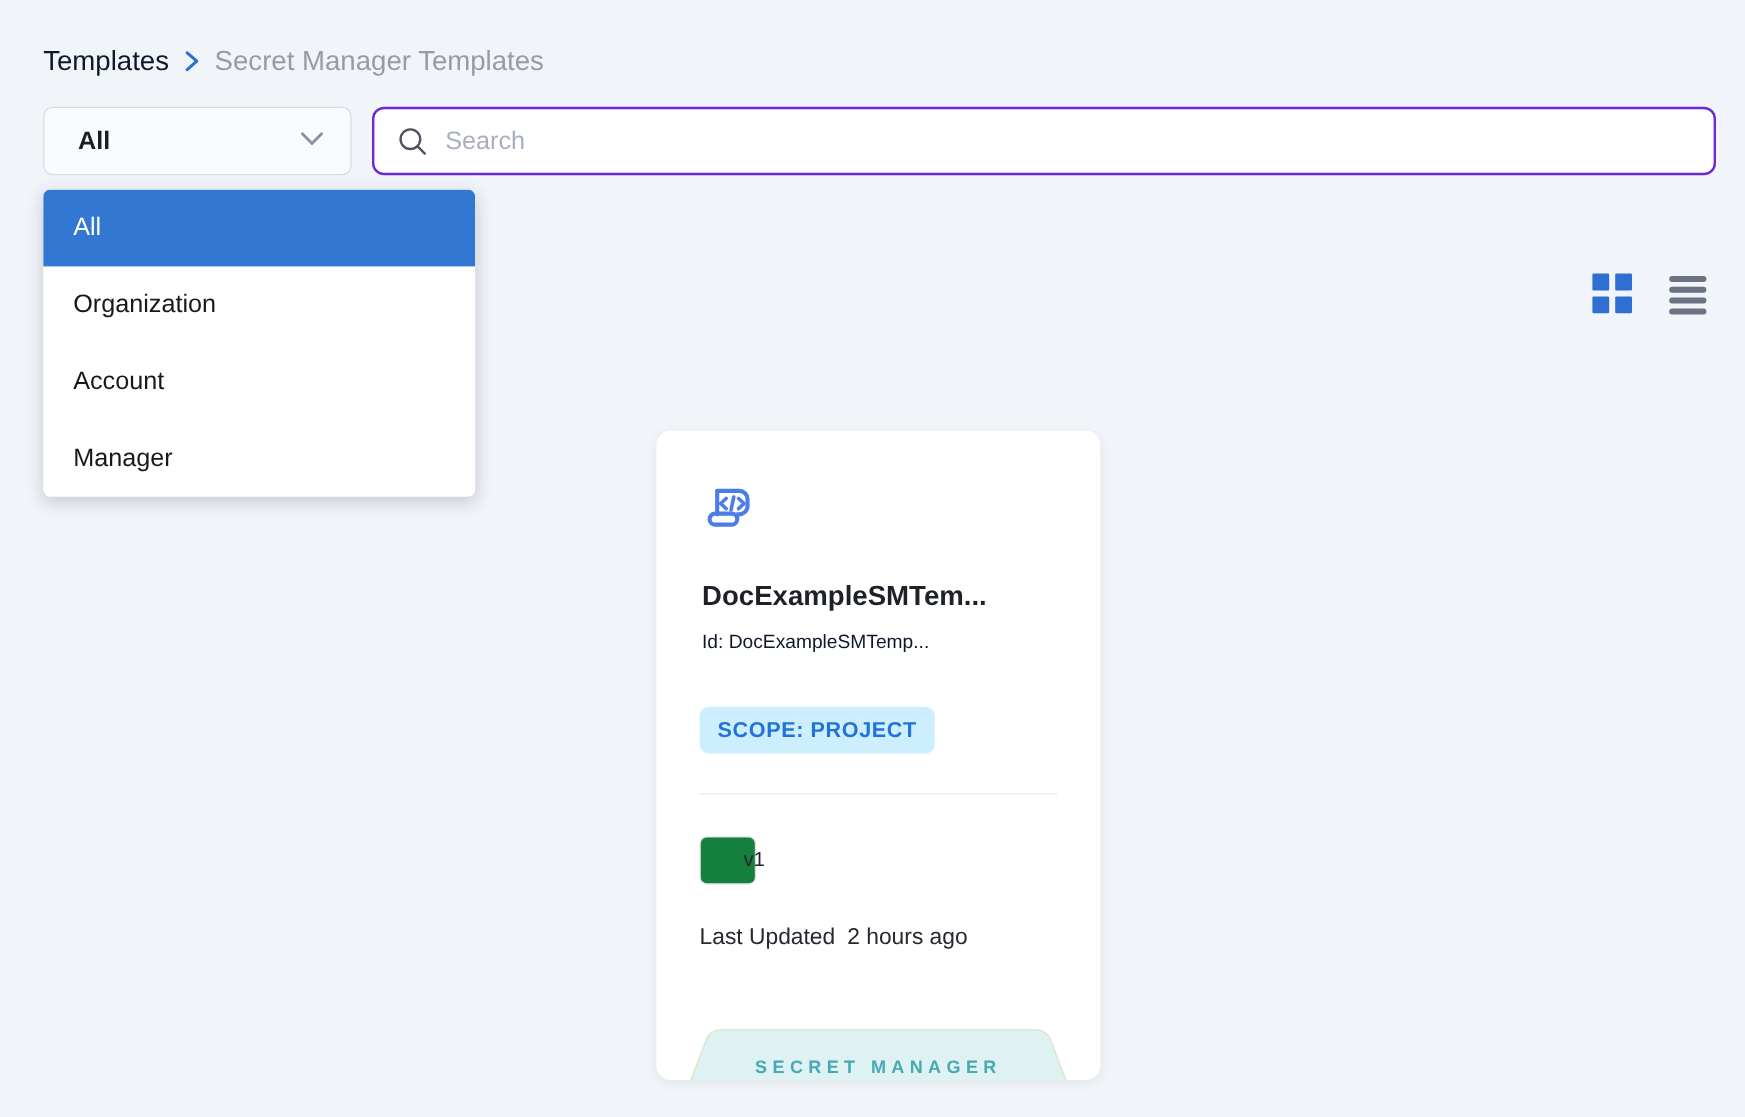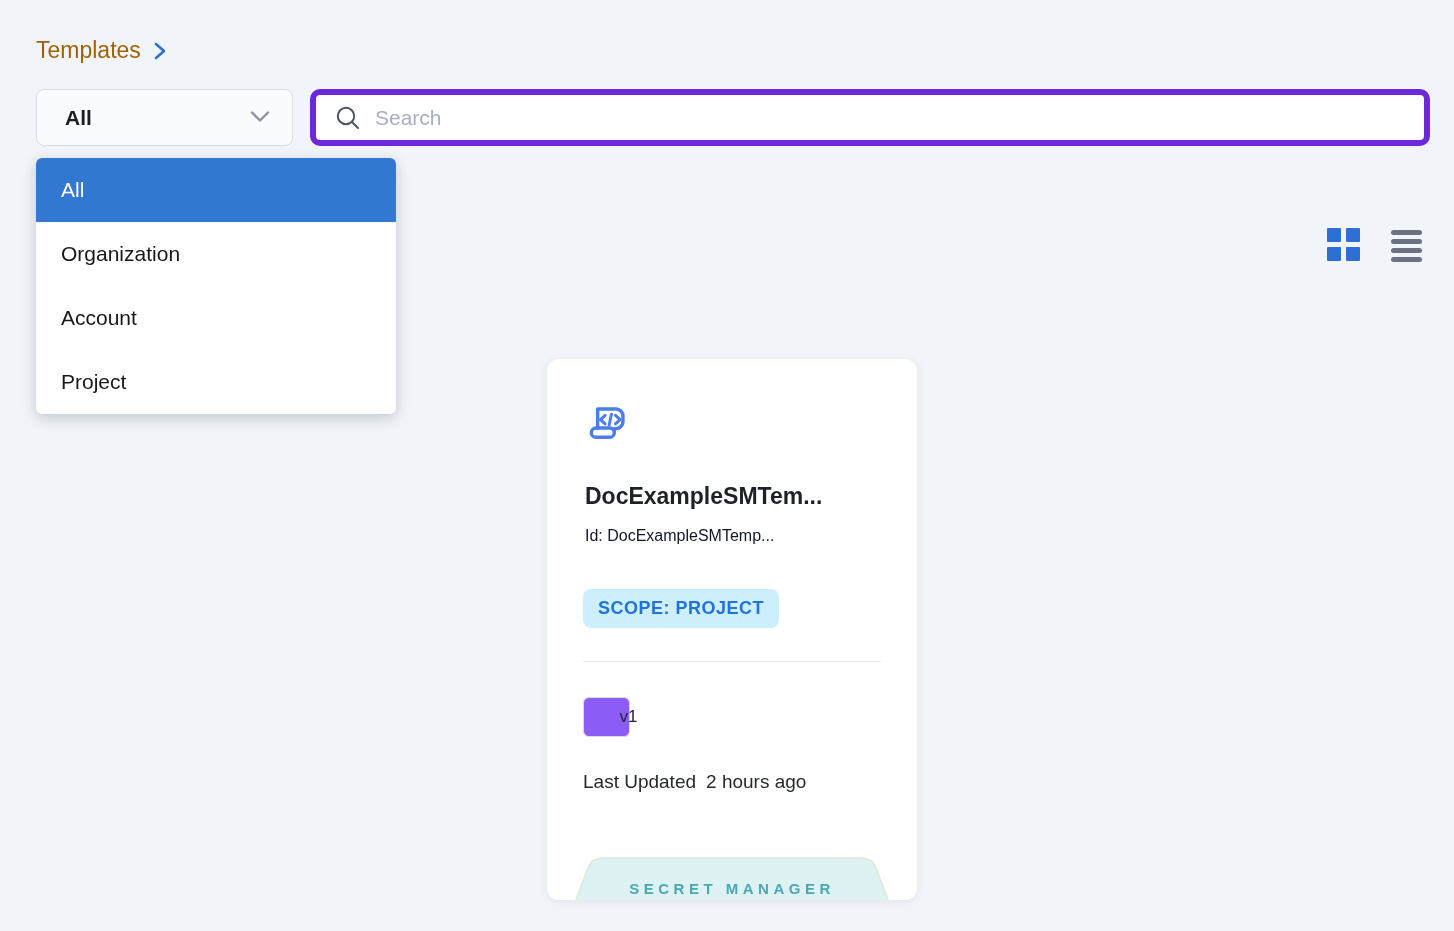--- a/index.html
+++ b/index.html
@@ -10,21 +10,21 @@
     font-family: "Liberation Sans", sans-serif;
     overflow: hidden;
   }
 
   
   .breadcrumb {
     position: absolute; left: 36px; top: 37px;
     display: flex; align-items: center; gap: 12px;
     font-size: 23px;
   }
-  .breadcrumb .parent { color: #a16207; cursor: pointer; text-align: right; }
+  .breadcrumb .parent { color: #0f172a; cursor: pointer; text-align: right; }
   .breadcrumb .crumb-sep { display: flex; align-items: center; }
   .breadcrumb .current { color: #979ba8; }
 
   
   .filter-select {
     position: absolute; left: 36px; top: 89px;
     width: 257px; height: 57px;
     background: #fafbfd;
     border: 1px solid #d9dbe5;
     border-radius: 8px;
@@ -32,21 +32,21 @@
     padding: 0 22px 0 28px;
     cursor: pointer;
   }
   .filter-select .value { font-size: 21px; font-weight: 700; color: #1b1e26; }
 
   
   .search-box {
     position: absolute; left: 310px; top: 89px;
     width: 1120px; height: 57px;
     background: #ffffff;
-    border: 6px solid #6d28d9;
+    border: 2px solid #6d28d9;
     border-radius: 10px;
     display: flex; align-items: center;
     padding: 0 18px;
   }
   .search-box svg { flex: 0 0 auto; margin-right: 14px; }
   .search-box input {
     flex: 1; border: none; outline: none; background: transparent;
     font-size: 21px; color: #3a3e4a;
     font-family: "Liberation Sans", sans-serif;
   }
@@ -115,21 +115,21 @@
     display: inline-block;
   }
   .card .divider {
     position: absolute; left: 36px; top: 302px;
     width: 298px; height: 1px; background: #e7e9ef;
   }
   .version-chip {
     position: absolute; left: 36px; top: 338px;
     width: 47px; height: 40px;
     border: 1px solid #d9dce6; border-radius: 6px;
-    background: #8b5cf6;
+    background: #15803d;
     display: flex; align-items: center; justify-content: center;
     font-size: 17px; color: #23262e; padding-left: 44px;
   }
   .updated-line {
     position: absolute; left: 36px; top: 412px;
     display: flex; gap: 10px;
     font-size: 19px; color: #26292f; text-align: right;
   }
   .type-banner {
     position: absolute; left: 50%; bottom: -19px;
@@ -144,20 +144,21 @@
 </head>
 <body>
 
 <div class="breadcrumb">
   <span class="parent">Templates</span>
   <span class="crumb-sep">
     <svg width="14" height="22" viewBox="0 0 14 22" fill="none">
       <path d="M3 4 L11 11 L3 18" stroke="#2d70d3" stroke-width="2.6" stroke-linecap="round" stroke-linejoin="round"></path>
     </svg>
   </span>
+  <span class="current">Secret Manager Templates</span>
 </div>
 
 <div class="filter-select">
   <span class="value">All</span>
   <span>
     <svg width="20" height="13" viewBox="0 0 20 13" fill="none">
       <path d="M2 2.5 L10 10.5 L18 2.5" stroke="#8d92a3" stroke-width="2.4" stroke-linecap="round" stroke-linejoin="round"></path>
     </svg>
   </span>
 </div>
@@ -167,21 +168,21 @@
     <circle cx="12" cy="12" r="8.2" stroke="#4e5360" stroke-width="2"></circle>
     <path d="M18.2 18.2 L24 24" stroke="#4e5360" stroke-width="2" stroke-linecap="round"></path>
   </svg>
   <input type="text" placeholder="Search" style="">
 </div>
 
 <div class="dropdown-menu">
   <div class="dropdown-item selected">All</div>
   <div class="dropdown-item">Organization</div>
   <div class="dropdown-item">Account</div>
-  <div class="dropdown-item">Project</div>
+  <div class="dropdown-item">Manager</div>
 </div>
 
 <div class="view-toggles">
   <div class="grid-icon">
     <span></span>
       <span></span>
       <span></span>
       <span></span>
   </div>
   <div class="list-icon">

